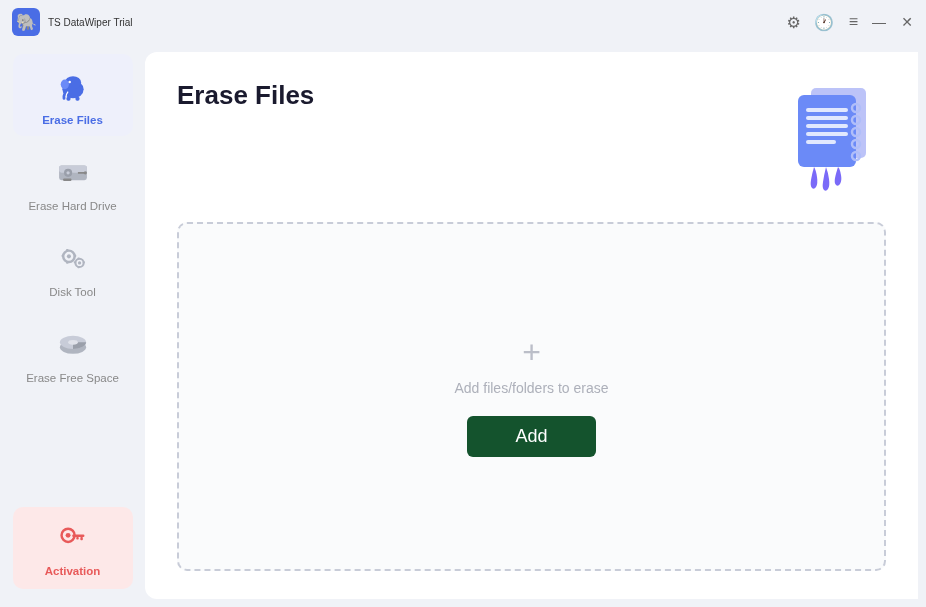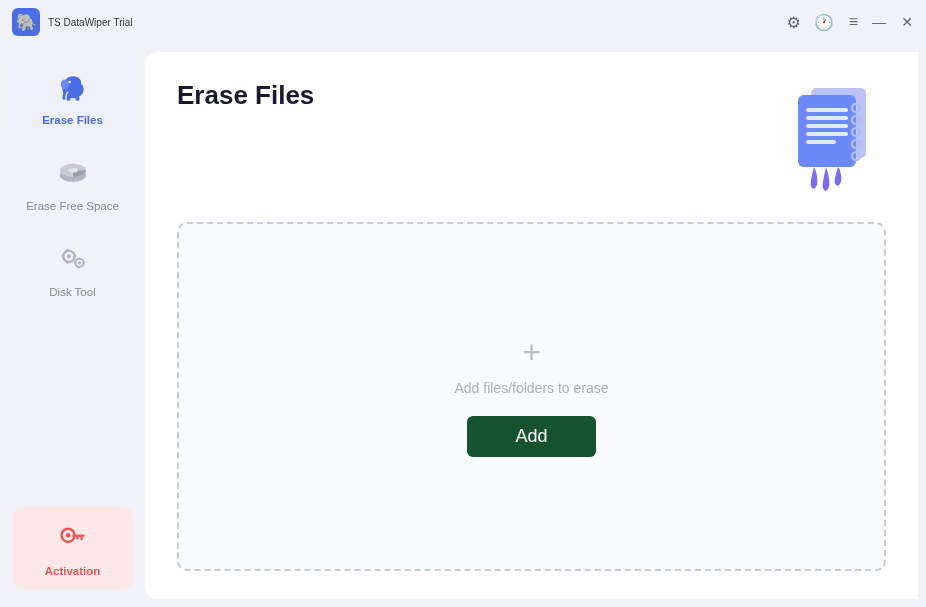--- a/index.html
+++ b/index.html
@@ -275,33 +275,37 @@
 
           <path d="M16 29 Q13 33 14 35" stroke="white" stroke-width="1.5" fill="none"></path>
 
           <rect x="14" y="35" width="5" height="5" rx="2" fill="#4a6de5"></rect>
           <rect x="25" y="35" width="5" height="5" rx="2" fill="#4a6de5"></rect>
         </svg>
       </div>
       <span class="item-label">Erase Files</span>
     </div>
 
-
     <div class="sidebar-item">
-      <div class="icon-area disk-icon">
+      <div class="icon-area harddrive-icon">
         <svg viewBox="0 0 44 44" width="44" height="44">
 
-          <ellipse cx="22" cy="26" rx="16" ry="8" fill="#b0b5c0"></ellipse>
-          <ellipse cx="22" cy="20" rx="16" ry="8" fill="#c8ccd8"></ellipse>
-
-          <path d="M22 20 L38 20 A16 8 0 0 1 22 28 Z" fill="#9a9faa"></path>
-          <ellipse cx="22" cy="20" rx="6" ry="3" fill="#e0e2ea"></ellipse>
-        </svg>
-      </div>
-      <span class="item-label">Erase Free Space</span>
+          <rect x="5" y="14" width="34" height="18" rx="3" fill="#b0b5c0"></rect>
+          <rect x="5" y="14" width="34" height="9" rx="3" fill="#c8ccd8"></rect>
+
+          <line x1="28" y1="23" x2="36" y2="23" stroke="#888" stroke-width="2"></line>
+          <circle cx="37" cy="23" r="2" fill="#888"></circle>
+
+          <circle cx="16" cy="23" r="5" fill="#9a9faa"></circle>
+          <circle cx="16" cy="23" r="2" fill="#c8ccd8"></circle>
+
+          <rect x="10" y="30" width="10" height="3" rx="1" fill="#888"></rect>
+        </svg>
+      </div>
+      <span class="item-label">Erase Hard Drive</span>
     </div>
 
     <div class="sidebar-item">
       <div class="icon-area gear-icon-svg">
         <svg viewBox="0 0 44 44" width="44" height="44">
 
           <circle cx="17" cy="20" r="7" fill="none" stroke="#b0b5c0" stroke-width="3"></circle>
           <circle cx="17" cy="20" r="2.5" fill="#b0b5c0"></circle>
 
           <rect x="13.5" y="11" width="3" height="3" rx="1" fill="#b0b5c0"></rect>
@@ -313,20 +317,34 @@
           <circle cx="30" cy="28" r="2" fill="#b0b5c0"></circle>
           <rect x="27.5" y="21.5" width="2.5" height="2.5" rx="0.8" fill="#b0b5c0"></rect>
           <rect x="27.5" y="32" width="2.5" height="2.5" rx="0.8" fill="#b0b5c0"></rect>
           <rect x="23" y="26" width="2.5" height="2.5" rx="0.8" fill="#b0b5c0"></rect>
           <rect x="34" y="26" width="2.5" height="2.5" rx="0.8" fill="#b0b5c0"></rect>
         </svg>
       </div>
       <span class="item-label">Disk Tool</span>
     </div>
 
+    <div class="sidebar-item">
+      <div class="icon-area disk-icon">
+        <svg viewBox="0 0 44 44" width="44" height="44">
+
+          <ellipse cx="22" cy="26" rx="16" ry="8" fill="#b0b5c0"></ellipse>
+          <ellipse cx="22" cy="20" rx="16" ry="8" fill="#c8ccd8"></ellipse>
+
+          <path d="M22 20 L38 20 A16 8 0 0 1 22 28 Z" fill="#9a9faa"></path>
+          <ellipse cx="22" cy="20" rx="6" ry="3" fill="#e0e2ea"></ellipse>
+        </svg>
+      </div>
+      <span class="item-label">Erase Free Space</span>
+    </div>
+
     <div class="sidebar-spacer"></div>
 
     <div class="sidebar-activation">
       <div class="icon-area key-icon">
         <svg viewBox="0 0 44 44" width="40" height="40">
 
           <circle cx="16" cy="20" r="8" fill="none" stroke="#e85a5a" stroke-width="3"></circle>
           <circle cx="16" cy="20" r="3" fill="#e85a5a"></circle>
           <rect x="21" y="19" width="15" height="3" rx="1.5" fill="#e85a5a"></rect>
           <rect x="31" y="22" width="3" height="4" rx="1" fill="#e85a5a"></rect>

